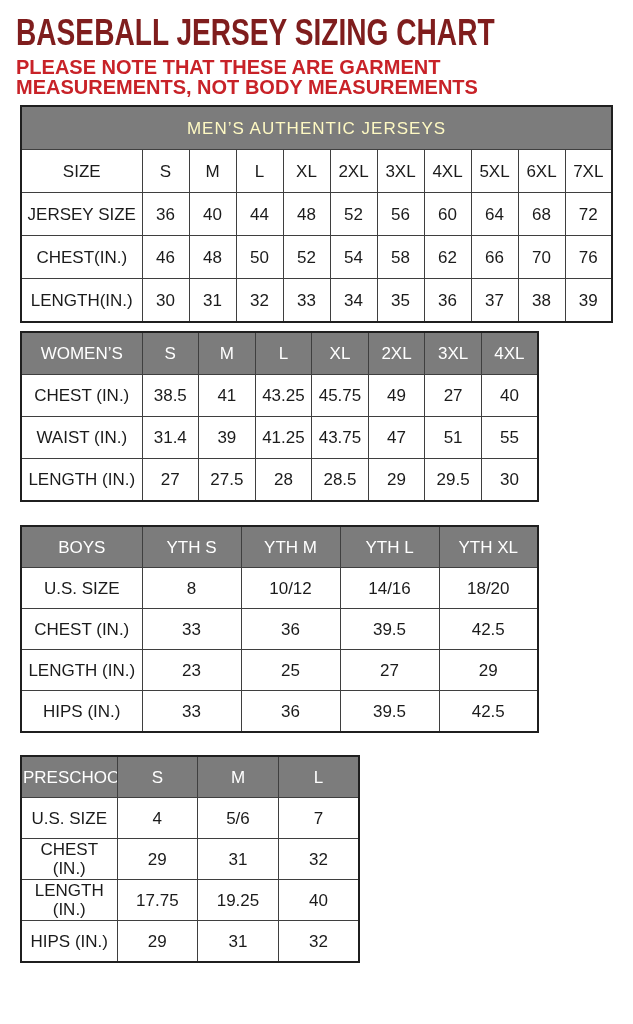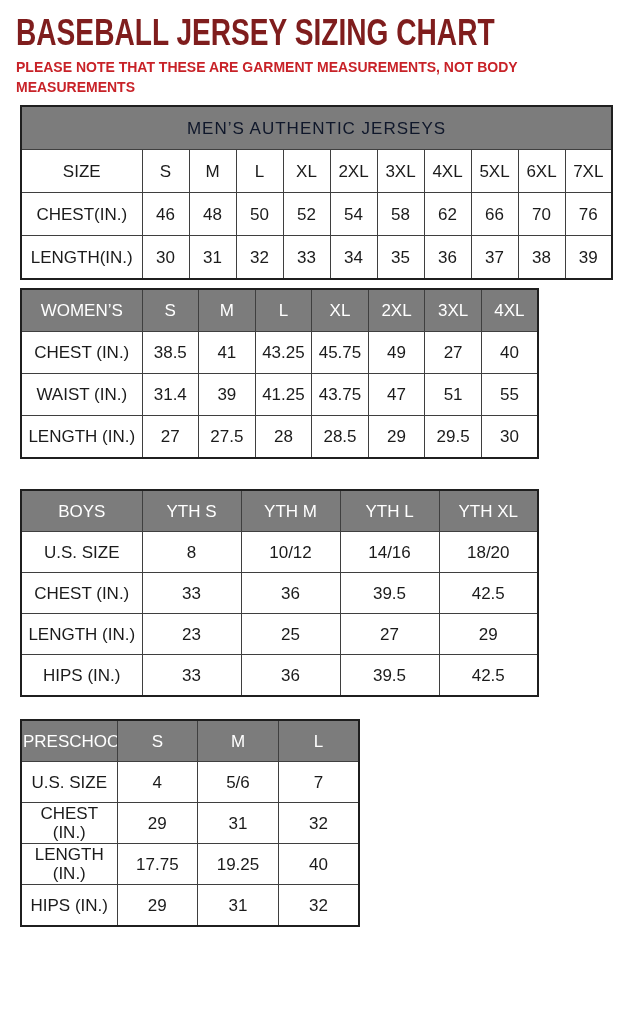--- a/index.html
+++ b/index.html
@@ -12,50 +12,50 @@
     margin:12px 0 0 16px;
     font-size:37px;font-weight:bold;line-height:41px;
     color:#7f1d1d;white-space:nowrap;
   }
   .page-title .condense{
     display:inline-block;transform:scaleX(0.76);transform-origin:left center;
     letter-spacing:0px;
   }
   .red-note{
     margin:4px 0 0 16px;width:540px;
-    color:#c82228;font-size:14px;line-height:20px;font-weight:bold;
+    color:#c82228;font-size:20px;line-height:20px;font-weight:bold;
   }
   table.sz{
     border-collapse:collapse;table-layout:fixed;
     margin-left:20px;
     border:2px solid #1f1f1f;
   }
   table.sz td{
     border:1px solid #3f3f3f;
     text-align:center;vertical-align:middle;
     font-size:17px;line-height:19px;
     padding:0 1px;
     overflow:hidden;
   }
   td.banner{
-    background:#7c7c7c;color:#0f172a;
+    background:#7c7c7c;color:#fef9c3;
     font-size:22px;letter-spacing:1px;
     height:42px;
   }
   td.hcell{
     background:#7c7c7c;color:#ffffff;
     height:42px;font-size:17px;
   }
   .t-mens{width:593px;margin-top:8px;}
   .t-mens col.col-label{width:121px;}
   .t-mens td{height:42px;}
   .t-womens{width:519px;margin-top:8px;}
   .t-womens col.col-label{width:121px;}
   .t-womens td{height:41px;}
-  .t-boys{width:519px;margin-top:30px;}
+  .t-boys{width:519px;margin-top:23px;}
   .t-boys col.col-label{width:121px;}
   .t-boys td{height:40px;}
   .t-preschool{width:340px;margin-top:22px;}
   .t-preschool col.col-label{width:96px;}
   .t-preschool td{height:40px;}
 </style>
 </head>
 <body>
 
 <div class="page-title">
@@ -89,20 +89,33 @@
         <td>L</td>
         <td>XL</td>
         <td>2XL</td>
         <td>3XL</td>
         <td>4XL</td>
         <td>5XL</td>
         <td>6XL</td>
         <td>7XL</td>
       </tr>
       <tr>
+        <td class="label">JERSEY SIZE</td>
+        <td>36</td>
+        <td>40</td>
+        <td>44</td>
+        <td>48</td>
+        <td>52</td>
+        <td>56</td>
+        <td>60</td>
+        <td>64</td>
+        <td>68</td>
+        <td>72</td>
+      </tr>
+      <tr>
         <td class="label">CHEST(IN.)</td>
         <td>46</td>
         <td>48</td>
         <td>50</td>
         <td>52</td>
         <td>54</td>
         <td>58</td>
         <td>62</td>
         <td>66</td>
         <td>70</td>

